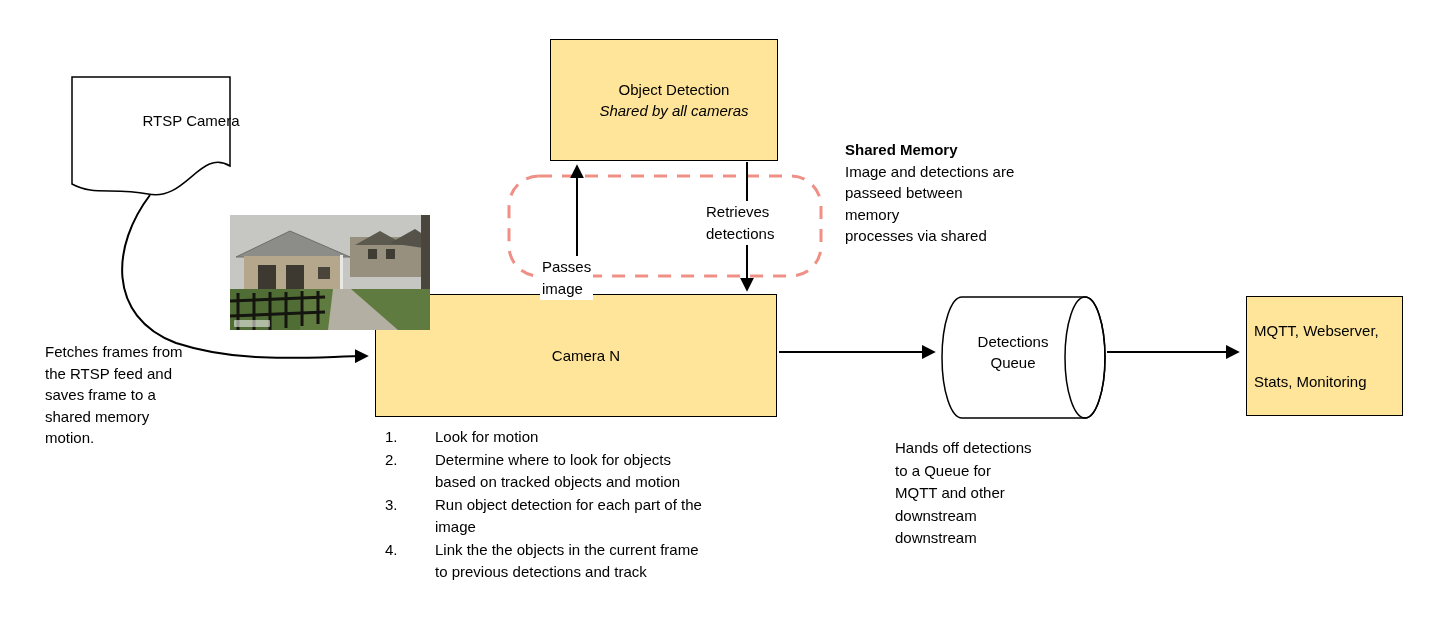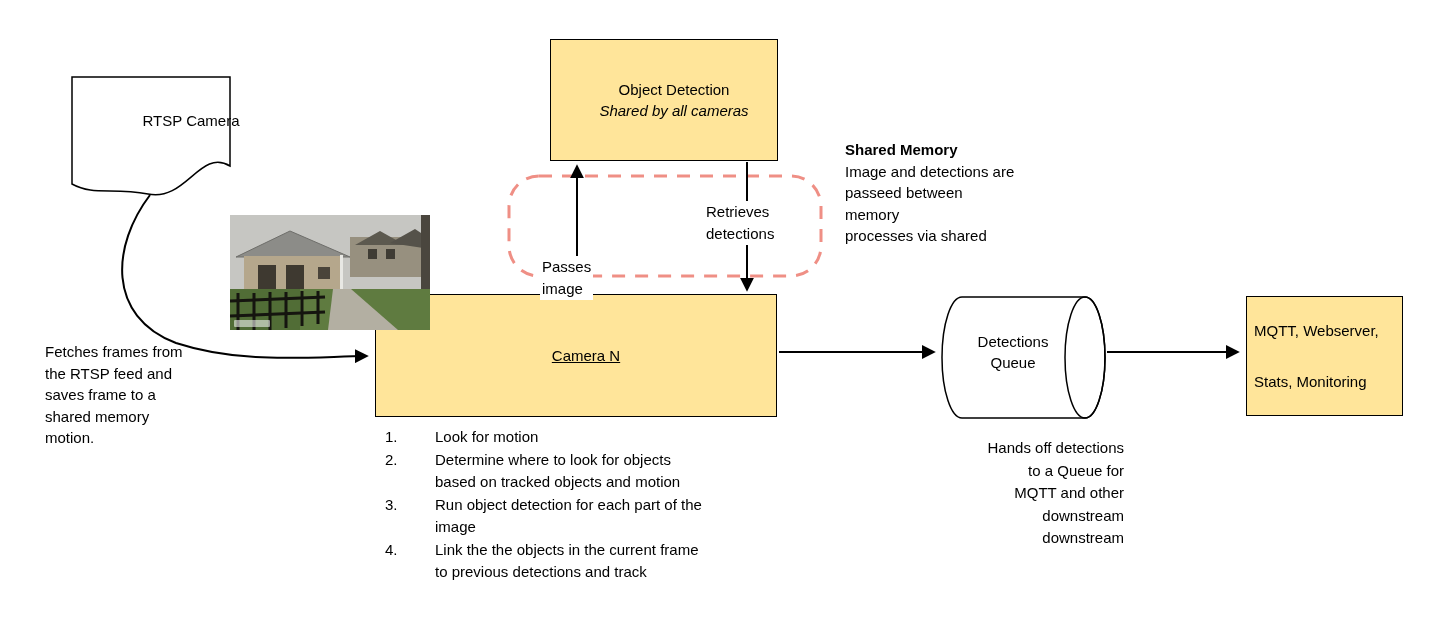--- a/index.html
+++ b/index.html
@@ -3,34 +3,34 @@
 <meta charset="utf-8">
 <style>
   html,body{margin:0;padding:0;background:#ffffff;}
   .canvas{
     position:relative;width:1448px;height:625px;background:#ffffff;
     font-family:"Liberation Sans",sans-serif;font-size:15px;color:#000;
     overflow:hidden;
   }
   .box{position:absolute;background:#ffe59a;border:1px solid #000;box-sizing:border-box;padding-left:20px;}
   .object-detection{left:550px;top:39px;width:228px;height:122px;display:flex;flex-direction:column;align-items:center;justify-content:center;line-height:21px;text-align:center;}
-  .camera-n{left:375px;top:294px;width:402px;height:123px;display:flex;align-items:center;justify-content:center;text-decoration:underline;}
+  .camera-n{left:375px;top:294px;width:402px;height:123px;display:flex;align-items:center;justify-content:center;}
   .output{left:1246px;top:296px;width:157px;height:120px;display:flex;flex-direction:column;justify-content:center;padding-left:7px;line-height:21px;gap:30px;}
   .italic{font-style:italic;}
   .bold{font-weight:bold;}
   .overlay{position:absolute;left:0;top:0;width:1448px;height:625px;pointer-events:none;}
   .note{position:absolute;line-height:21.5px;}
   .rtsp-label{position:absolute;left:72px;top:112px;width:158px;text-align:center;padding-left:40px;}
   .queue-label{position:absolute;left:951px;top:331px;width:124px;text-align:center;line-height:21px;}
   .arrow-label{position:absolute;background:#ffffff;line-height:22px;padding:0 2px;}
   .passes-label{left:540px;top:210px;margin-top:46px;}
   .retrieves-label{left:704px;top:201px;}
   .fetch-note{left:45px;top:341px;width:150px;}
   .sm-note{left:845px;top:139px;width:210px;line-height:21.5px;}
-  .queue-note{left:964px;top:437px;width:160px;line-height:22.5px;text-align:right;}
+  .queue-note{left:895px;top:437px;width:160px;line-height:22.5px;}
   .steps{position:absolute;left:385px;top:426px;line-height:22.5px;}
   .step{display:flex;}
   .step .num{width:50px;flex:0 0 50px;}
   .photo{position:absolute;left:230px;top:215px;width:200px;height:115px;}
 </style>
 </head>
 <body>
 
 <div class="canvas">
 

